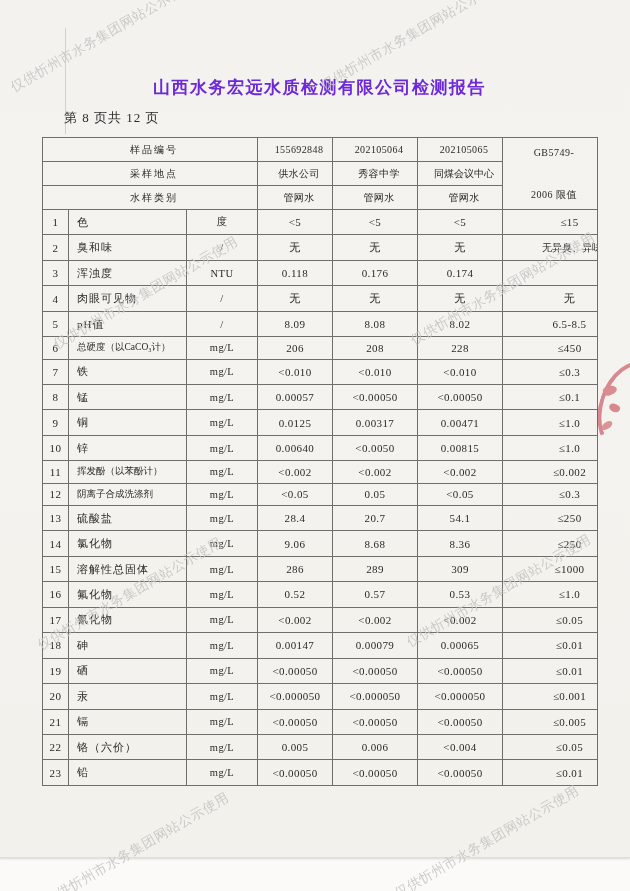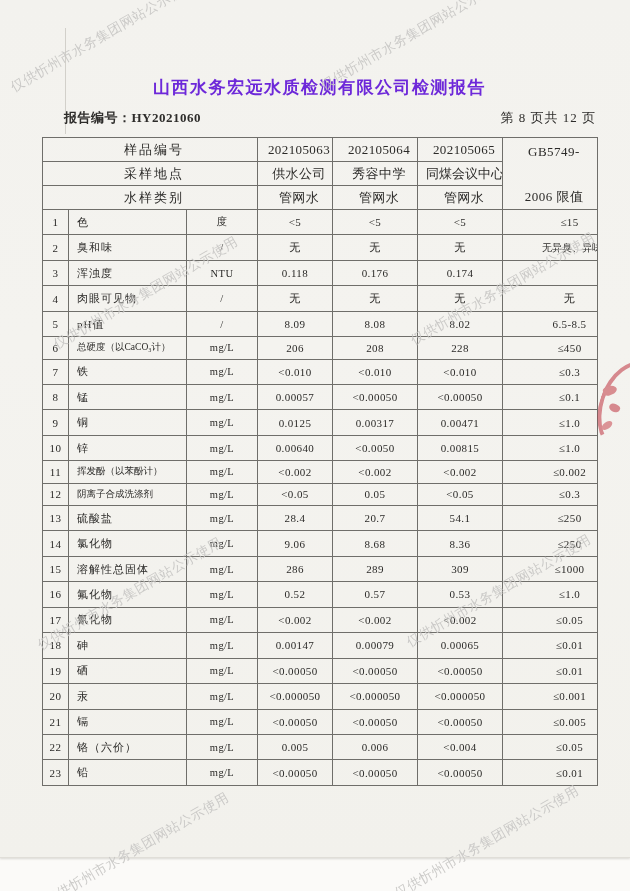--- a/index.html
+++ b/index.html
@@ -33,21 +33,21 @@
     position:absolute;left:42px;top:137px;width:555px;height:649px;
     border-collapse:collapse;table-layout:fixed;
   }
   .report-table td{
     border:1px solid #6f6e6a;
     text-align:center;vertical-align:middle;
     font-size:11px;letter-spacing:0.4px;color:#2b2a28;
     padding:0;overflow:hidden;white-space:nowrap;
   }
   tr.hrow{height:24px;}
-  tr.hrow td{font-size:13px;padding-left:8px;}
+  tr.hrow td{font-size:10px;padding-left:8px;}
   td.hlabel{letter-spacing:2px;}
   td[data-name="sample-site-3"]{font-size:10px;letter-spacing:0;text-align:center;}
   td.limitcell div{line-height:1;}
   td.limitcell{font-size:12px;letter-spacing:0.5px;}
   td.limitcell .l1{margin-bottom:32px;}
   td.c-num{font-size:11px;}
   td.c-name{text-align:left;padding-left:8px;letter-spacing:1px;}
   td.c-name.long{font-size:9.5px;letter-spacing:0;}
   td.c-unit{font-size:10.5px;}
   td.c-limit{font-size:11px;padding-left:39px;}
@@ -82,38 +82,37 @@
 </head>
 <body>
 
 <div class="page" data-name="scanned-page-background"></div>
 <div class="fold-line" data-name="scan-fold-line"></div>
 <div class="page-edge" data-name="page-bottom-edge"></div>
 
 <h1 class="title" data-name="report-title">山西水务宏远水质检测有限公司检测报告</h1>
 
 <div class="meta" data-name="report-meta-row">
-  <span class="report-no" data-name="report-number">报告编号：HY2021060</span>
   <span class="page-no" data-name="page-indicator">第 8 页共 12 页</span>
 </div>
 
 <table class="report-table" data-name="results-table">
   <colgroup>
     <col style="width:26px">
       <col style="width:118px">
       <col style="width:71px">
     <col style="width:75px">
       <col style="width:85px">
       <col style="width:85px">
     <col style="width:95px">
   </colgroup>
   <tbody id="rows-body">
     <tr class="hrow" data-name="header-row-sample-no">
       <td colspan="3" class="hlabel" data-name="sample-no-label">样品编号</td>
-      <td data-name="sample-no-1">202105063</td>
+      <td data-name="sample-no-1">155692848</td>
       <td data-name="sample-no-2">202105064</td>
       <td data-name="sample-no-3">202105065</td>
       <td rowspan="3" class="limitcell" data-name="standard-limit-header">
         <div class="l1" data-name="standard-code">GB5749-</div>
         <div class="l2" data-name="standard-year-limit">2006 限值</div>
       </td>
     </tr>
     <tr class="hrow" data-name="header-row-sample-site">
       <td colspan="3" class="hlabel" data-name="sample-site-label">采样地点</td>
       <td data-name="sample-site-1">供水公司</td>

